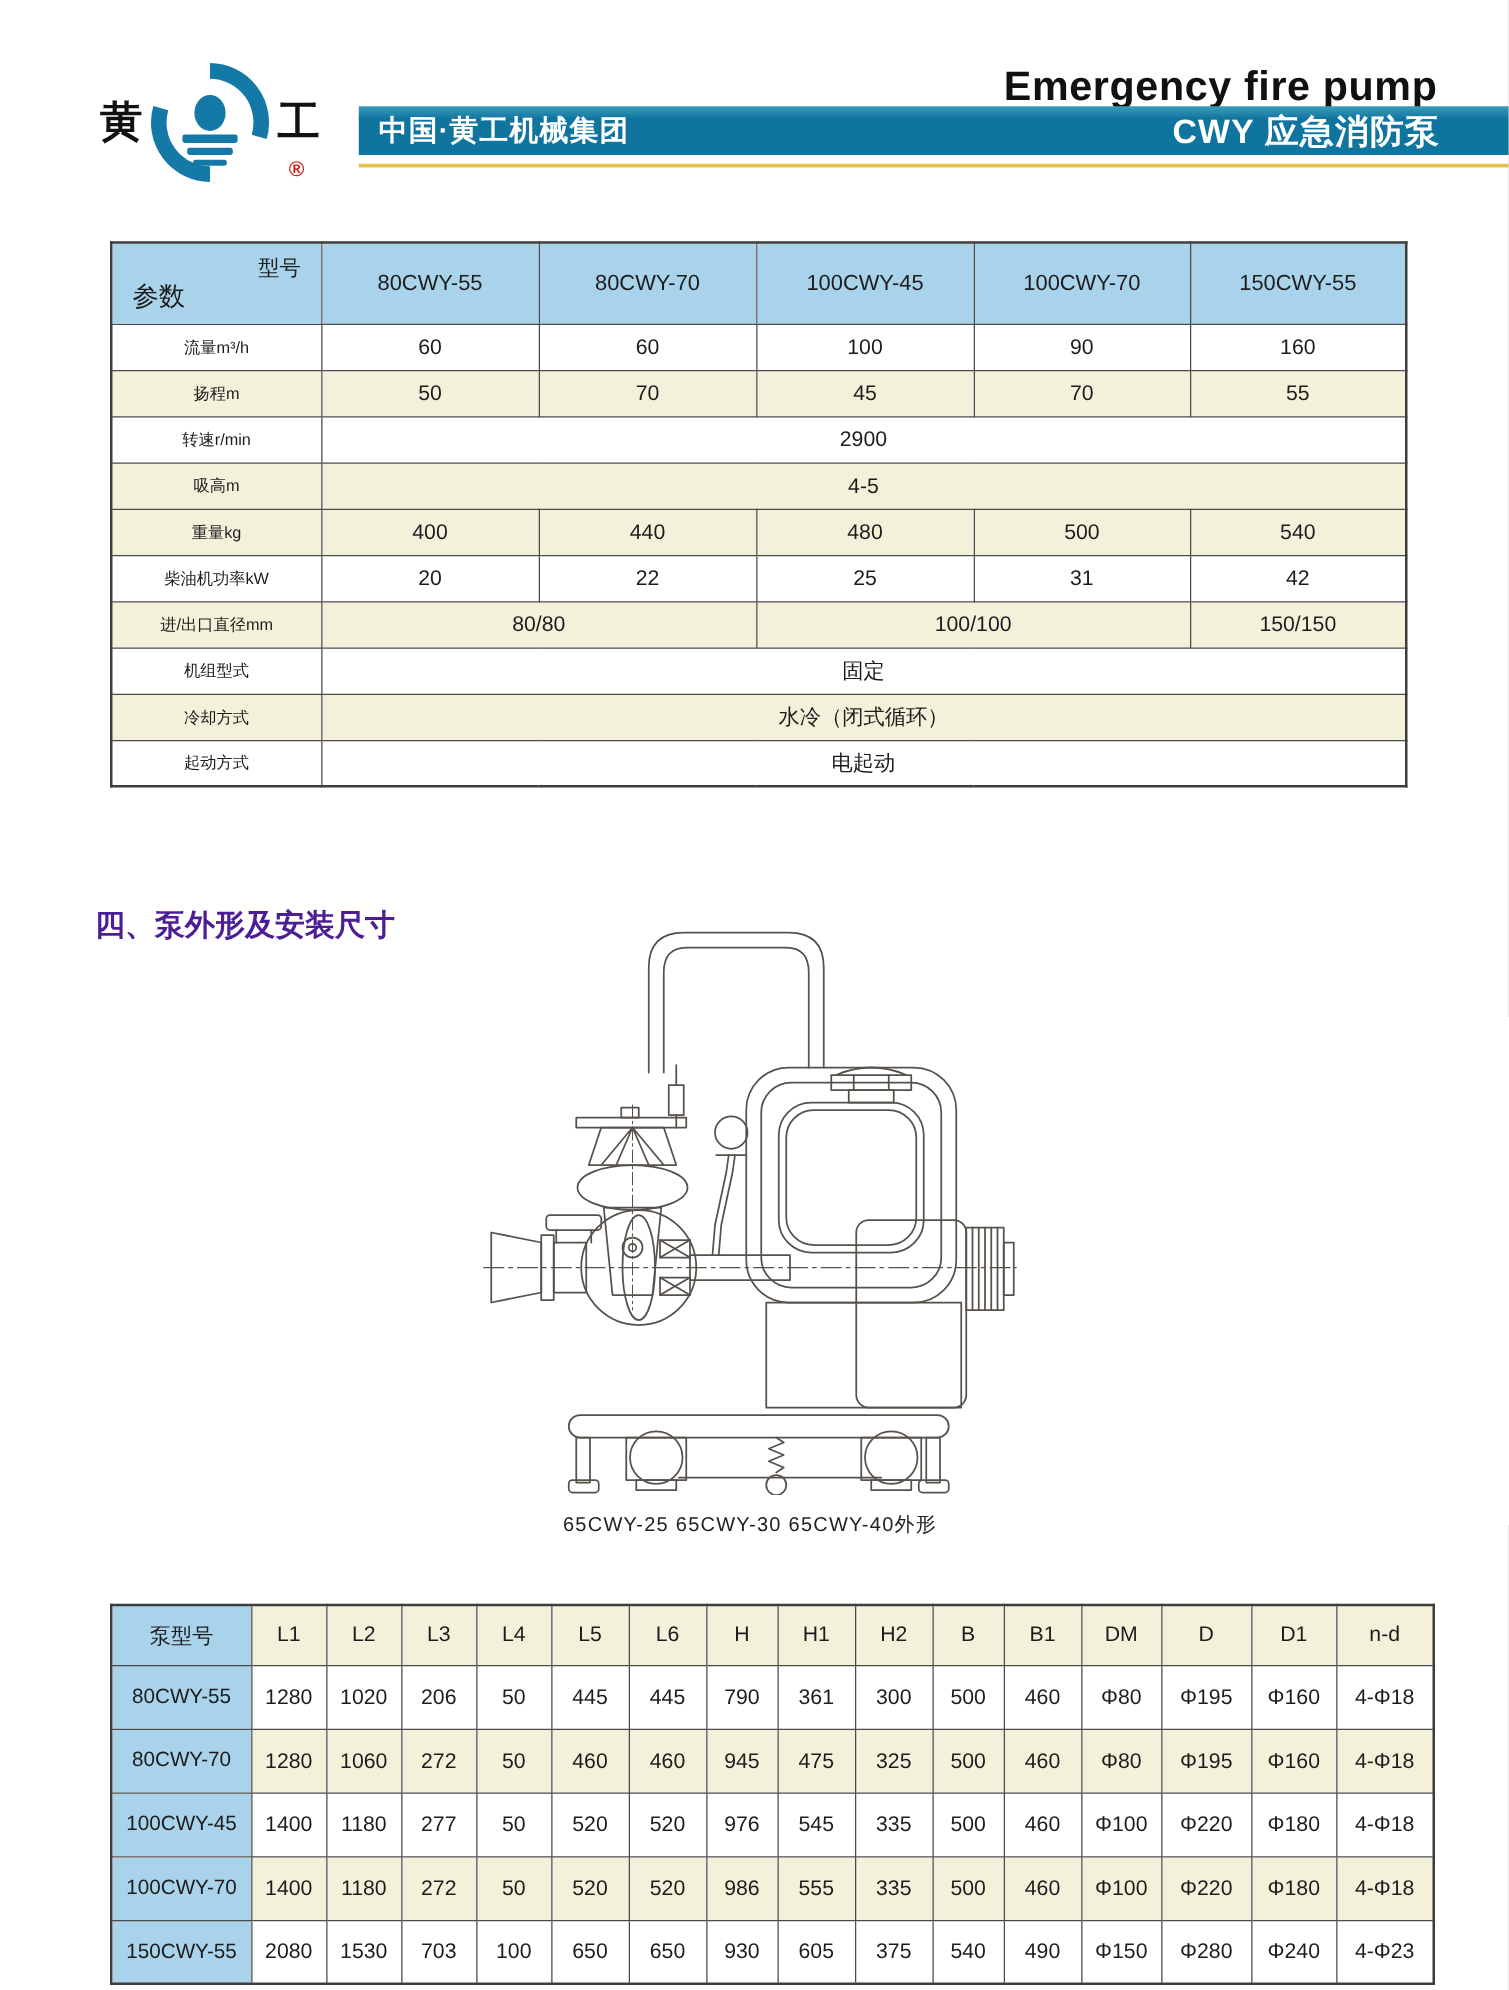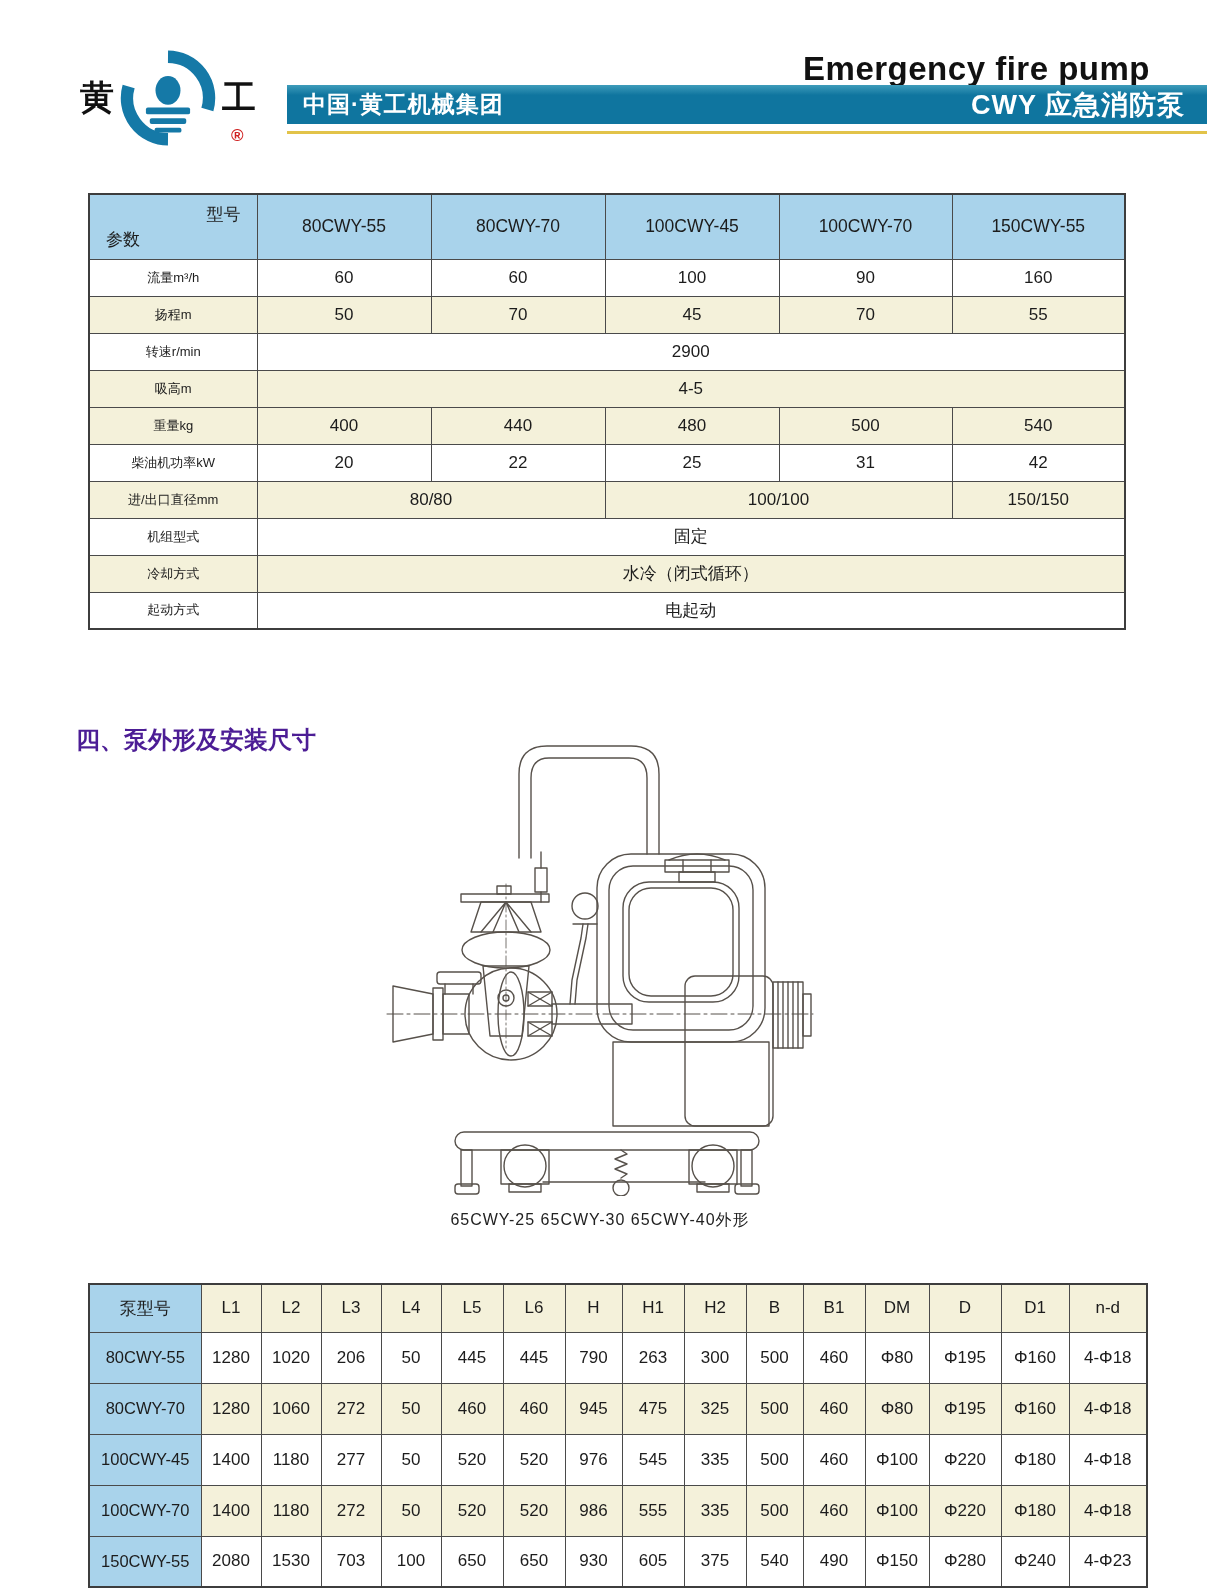--- a/index.html
+++ b/index.html
@@ -8,42 +8,42 @@
 
   
   .logo { position:absolute; left:80px; top:48px; width:190px; height:100px; display:flex; align-items:center; }
   .logo-char { font-size:34px; font-weight:bold; color:#111; }
   .logo-emblem { width:96px; height:96px; margin:0 6px; }
   .reg { position:absolute; left:151px; top:78px; color:#cf1f1f; font-size:17px; font-weight:bold; }
   .en-title { position:absolute; top:50px; right:57px; font-size:33px; font-weight:800; letter-spacing:0.5px; color:#111; }
   .banner { position:absolute; left:287px; right:0; top:85px; height:39px;
             background:linear-gradient(180deg,#3e9cba 0%, var(--banner-blue) 26%);
             color:#fff; display:flex; justify-content:space-between; align-items:center;
-            padding:0 22px 0 16px; }
+            padding:0 55px 0 16px; }
   .banner .company { font-size:23px; font-weight:800; letter-spacing:1px; }
   .banner .product { font-size:27px; font-weight:800; letter-spacing:1px; }
   .yellow-line { position:absolute; left:287px; right:0; top:131px; height:3px; background:var(--yellow); }
 
   
   table { border-collapse:collapse; table-layout:fixed; }
   td, th { border:1.5px solid #4a4a4a; text-align:center; vertical-align:middle;
            font-size:17px; color:#1c1c1c; overflow:hidden; }
   .white { background:#fff; }
   .cream { background:var(--cream);padding-left:32px; }
   .bluecell { background:var(--hdr-blue); }
 
   .spec { position:absolute; left:88px; top:193px; width:1036px; border:2.5px solid #3d3d3d; }
   .spec thead th { height:65px; background:var(--hdr-blue); font-weight:normal; font-size:17.5px; }
   .spec tbody td { height:37px; }
   .spec td.rowlabel { font-size:13px; }
   .diag { position:relative; background:
       linear-gradient(to bottom right, rgba(0,0,0,0) calc(50% - 1px), #4a4a4a calc(50% - 1px),
                       #4a4a4a calc(50% + 1px), rgba(0,0,0,0) calc(50% + 1px)), var(--hdr-blue); text-decoration: underline; }
   .diag .tr { position:absolute; top:8px; right:16px; font-size:17px; }
-  .diag .bl { position:absolute; bottom:8px; left:16px; font-size:17px; }
+  .diag .bl { position:absolute; bottom:8px; left:16px; font-size:21px; }
 
   .section-title { position:absolute; left:76px; top:724px; font-size:24px; font-weight:800; color:#4c1d95; }
 
   .figure { position:absolute; left:385px; top:736px; width:430px; height:460px; }
   .caption { position:absolute; left:300px; top:1210px; width:600px; text-align:center;
              font-size:16px; color:#222; letter-spacing:1px; }
 
   .dims { position:absolute; left:88px; top:1283px; width:1058px; border:2.5px solid #3d3d3d; }
   .dims thead th { height:48px; background:var(--cream); font-weight:normal; font-size:17px; }
   .dims thead th.bluecell { background:var(--hdr-blue); }
@@ -297,21 +297,21 @@
     <tbody id="dim-body">
         <tr class="white">
           <td class="bluecell model">80CWY-55</td>
           <td>1280</td>
           <td>1020</td>
           <td>206</td>
           <td>50</td>
           <td>445</td>
           <td>445</td>
           <td>790</td>
-          <td>263</td>
+          <td>361</td>
           <td>300</td>
           <td>500</td>
           <td>460</td>
           <td>Φ80</td>
           <td>Φ195</td>
           <td>Φ160</td>
           <td>4-Φ18</td>
         </tr>
         <tr class="cream">
           <td class="bluecell model">80CWY-70</td>

